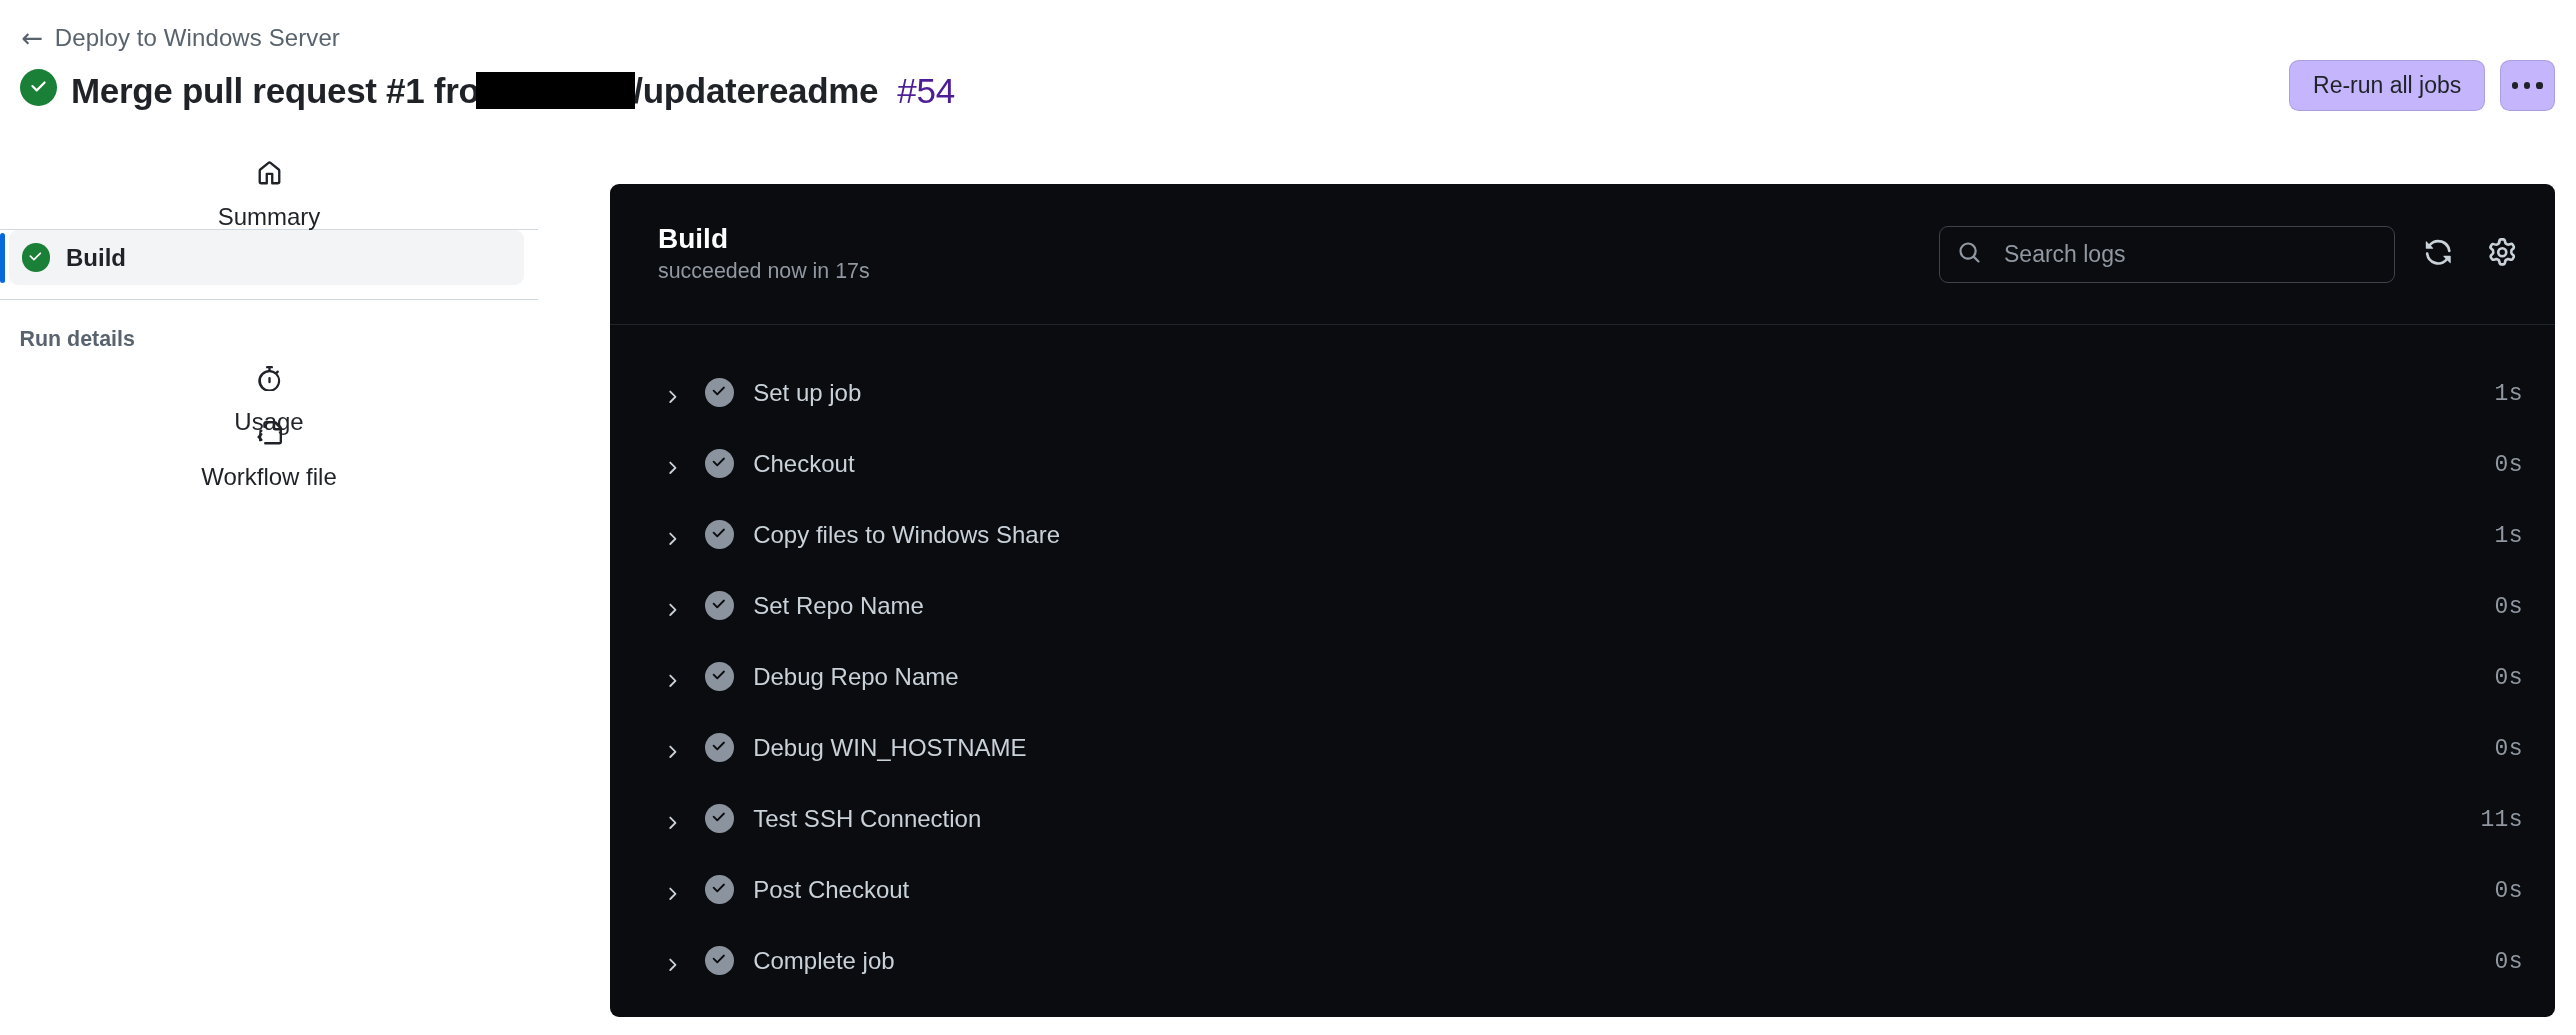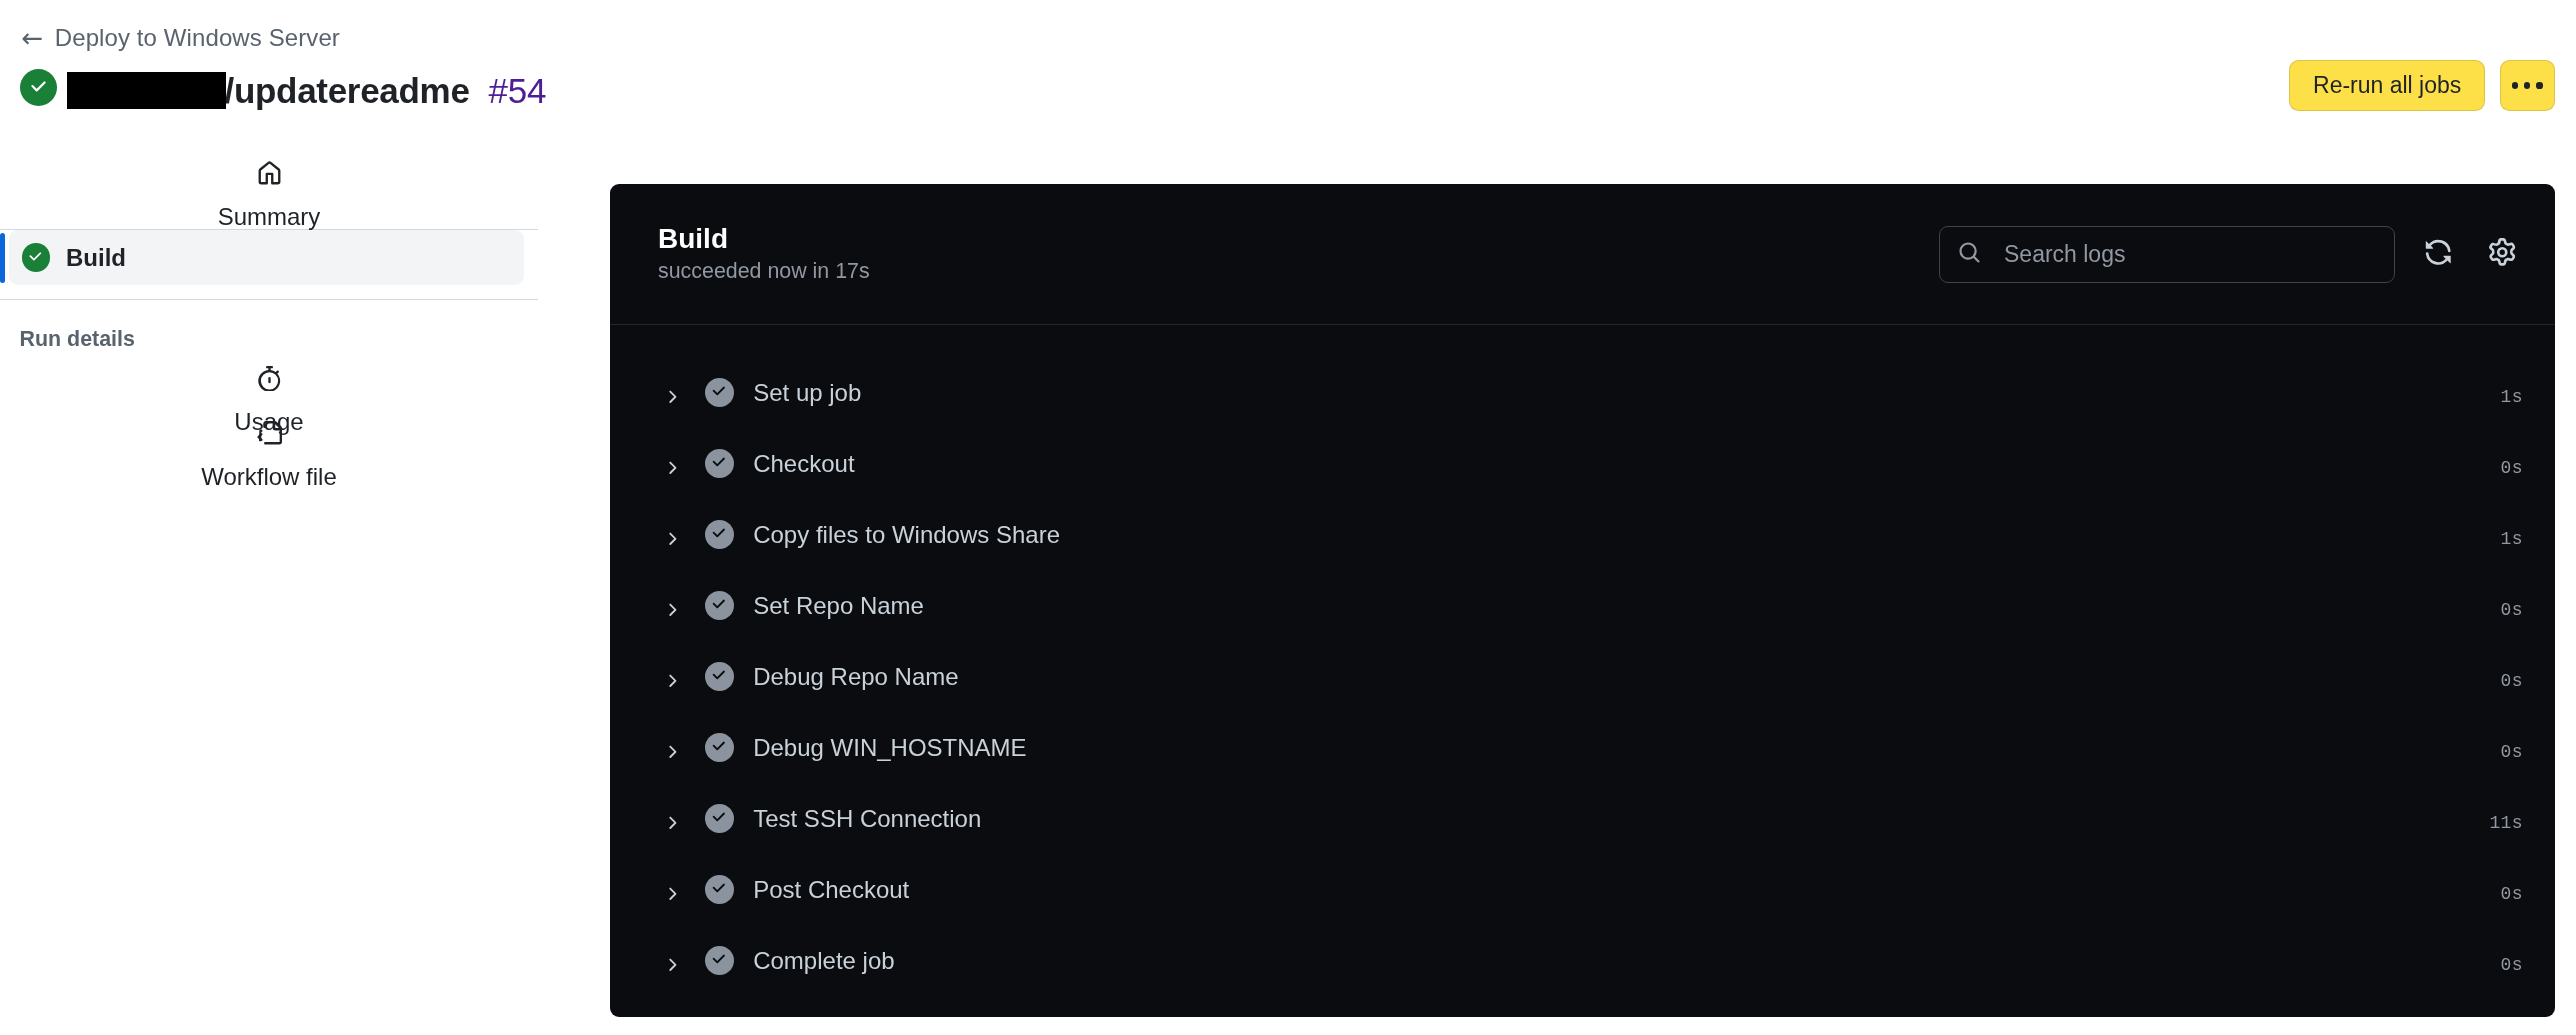--- a/index.html
+++ b/index.html
@@ -98,21 +98,21 @@
     position: absolute;
     right: 21.4px;
     top: 60px;
     display: flex;
     align-items: center;
     gap: 14.3px;
   }
   .btn {
     box-sizing: border-box;
     height: 51px;
-    background: #fde047;
+    background: #c4b5fd;
     border: 0.9px solid rgba(31,35,40,0.15);
     border-radius: 9.8px;
     font-size: 23px;
     color: #1f2328;
     font-family: "Liberation Sans", sans-serif;
     display: flex;
     align-items: center;
     justify-content: center;
     cursor: pointer;
     white-space: nowrap;
@@ -313,21 +313,21 @@
     flex: none;
     margin-right: 19.6px;
   }
   .step-name {
     font-size: 24px;
     color: #c9d1d9;
     white-space: nowrap;
   }
   .step-duration {
     margin-left: auto;
-    font-size: 18px;
+    font-size: 23px;
     color: #9198a1;
     font-family: "Liberation Mono", monospace;
     letter-spacing: 0.4px;
   }
 </style>
 </head>
 <body>
 
 <div class="page-header">
 
@@ -336,20 +336,21 @@
     <span class="breadcrumb-label">Deploy to Windows Server</span>
   </div>
 
   <div class="title-row">
     <span class="status-check">
       <svg width="23" height="23" viewBox="0 0 16 16" aria-hidden="true">
         <path fill="#ffffff" d="M12.78 5.03a.75.75 0 0 0-1.06-1.06L6.75 8.94 4.28 6.47a.75.75 0 0 0-1.06 1.06l3 3a.75.75 0 0 0 1.06 0Z"></path>
       </svg>
     </span>
     <h1 class="run-title">
+      <span>Merge pull request #1 fro</span>
         <span class="redaction"></span>
         <span>/updatereadme</span>
         <span class="run-number">#54</span>
     </h1>
   </div>
 
   <div class="header-actions">
     <button class="btn btn-rerun">Re-run all jobs</button>
     <button class="btn btn-kebab">
       <span class="kebab-dots">

